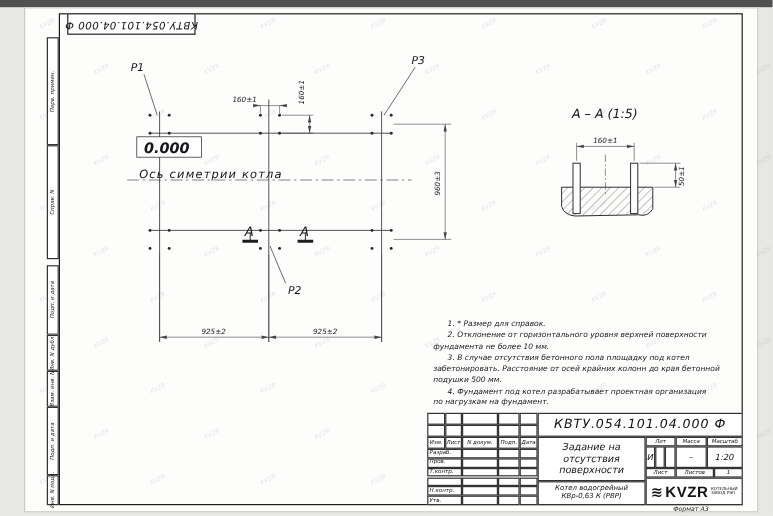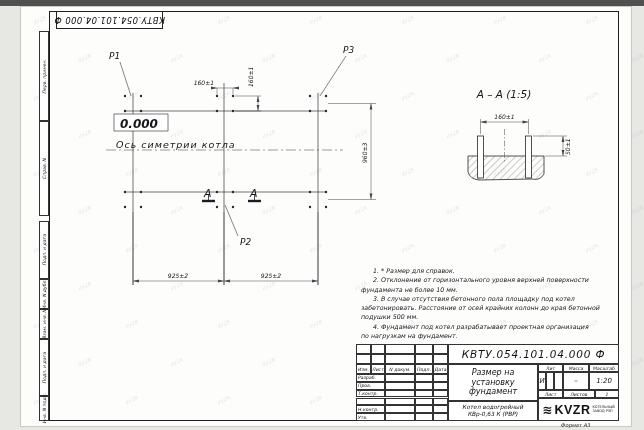--- a/index.html
+++ b/index.html
@@ -345,23 +345,23 @@
       <div class="c" style="left:59px;top:61.3px;width:18px;height:7.9px"></div>
       <div class="c" style="left:77px;top:61.3px;width:15px;height:7.9px"></div>
       <div class="c" style="left:0;top:69.2px;width:29px;height:7.8px;justify-content:flex-start;padding-left:1px">Утв.</div>
       <div class="c" style="left:29px;top:69.2px;width:30px;height:7.8px"></div>
       <div class="c" style="left:59px;top:69.2px;width:18px;height:7.8px"></div>
       <div class="c" style="left:77px;top:69.2px;width:15px;height:7.8px"></div>
 
       <div class="c big" style="left:92px;top:0;width:171px;height:20px">КВТУ.054.101.04.000  Ф</div>
 
       <div class="c name" style="left:92px;top:20px;width:90px;height:37px">
-        <div>Размер на</div>
-        <div>установку</div>
-        <div>фундамент</div>
+        <div>Задание на</div>
+        <div>отсутствия</div>
+        <div>поверхности</div>
       </div>
 
       <div class="c prod" style="left:92px;top:57px;width:90px;height:20px">
         <div>Котел водогрейный</div>
         <div>КВр-0,63 К (РВР)</div>
       </div>
 
       <div class="c" style="left:182px;top:20px;width:25px;height:8px">Лит</div>
       <div class="c" style="left:207px;top:20px;width:26px;height:8px">Масса</div>
       <div class="c" style="left:233px;top:20px;width:30px;height:8px">Масштаб</div>

